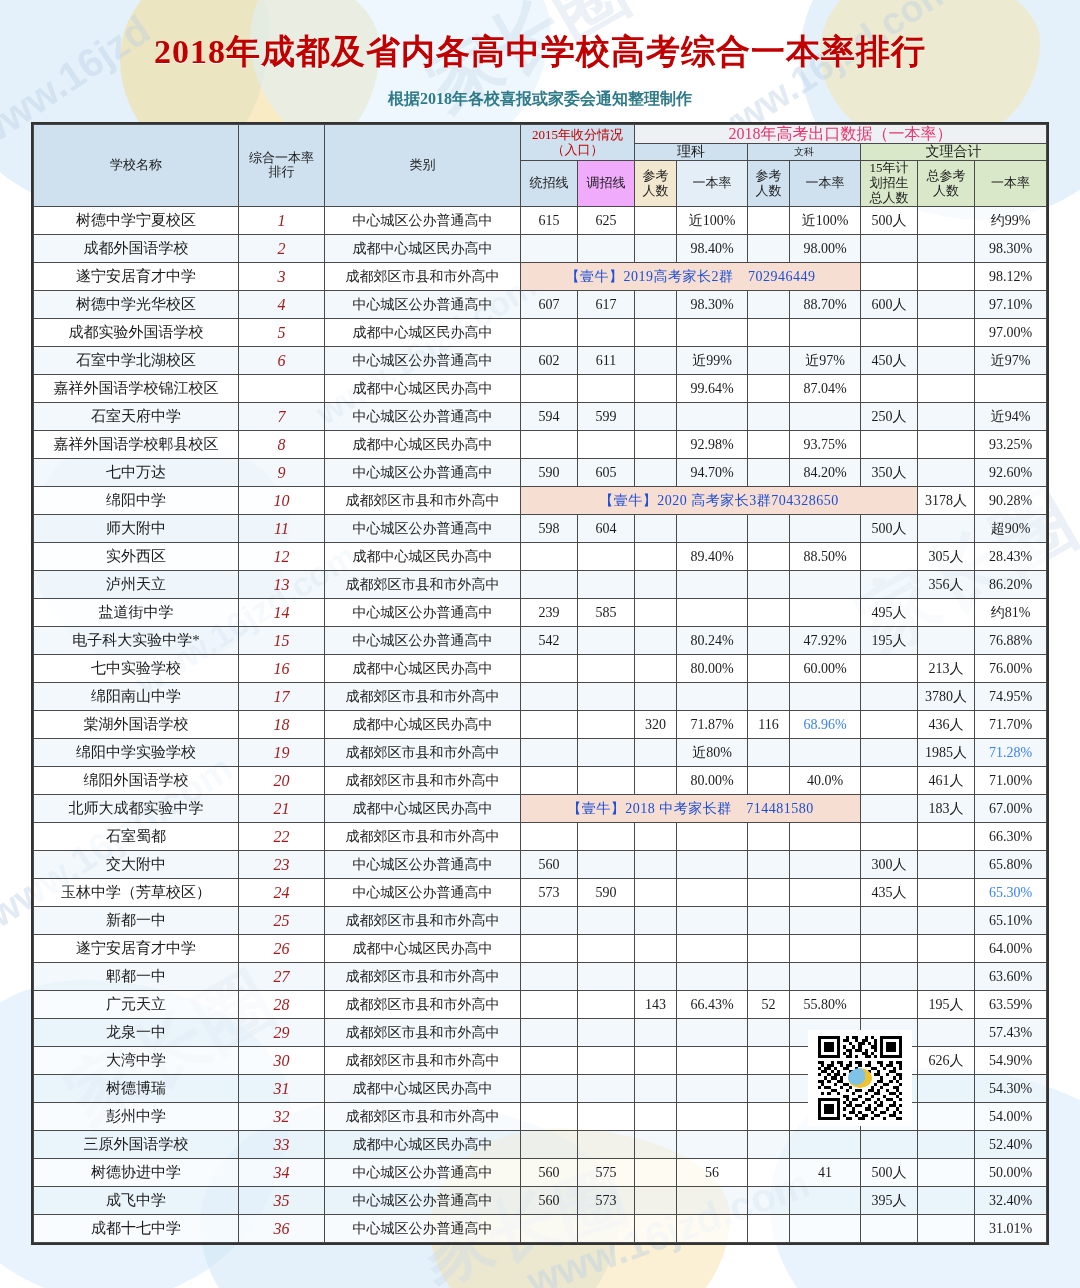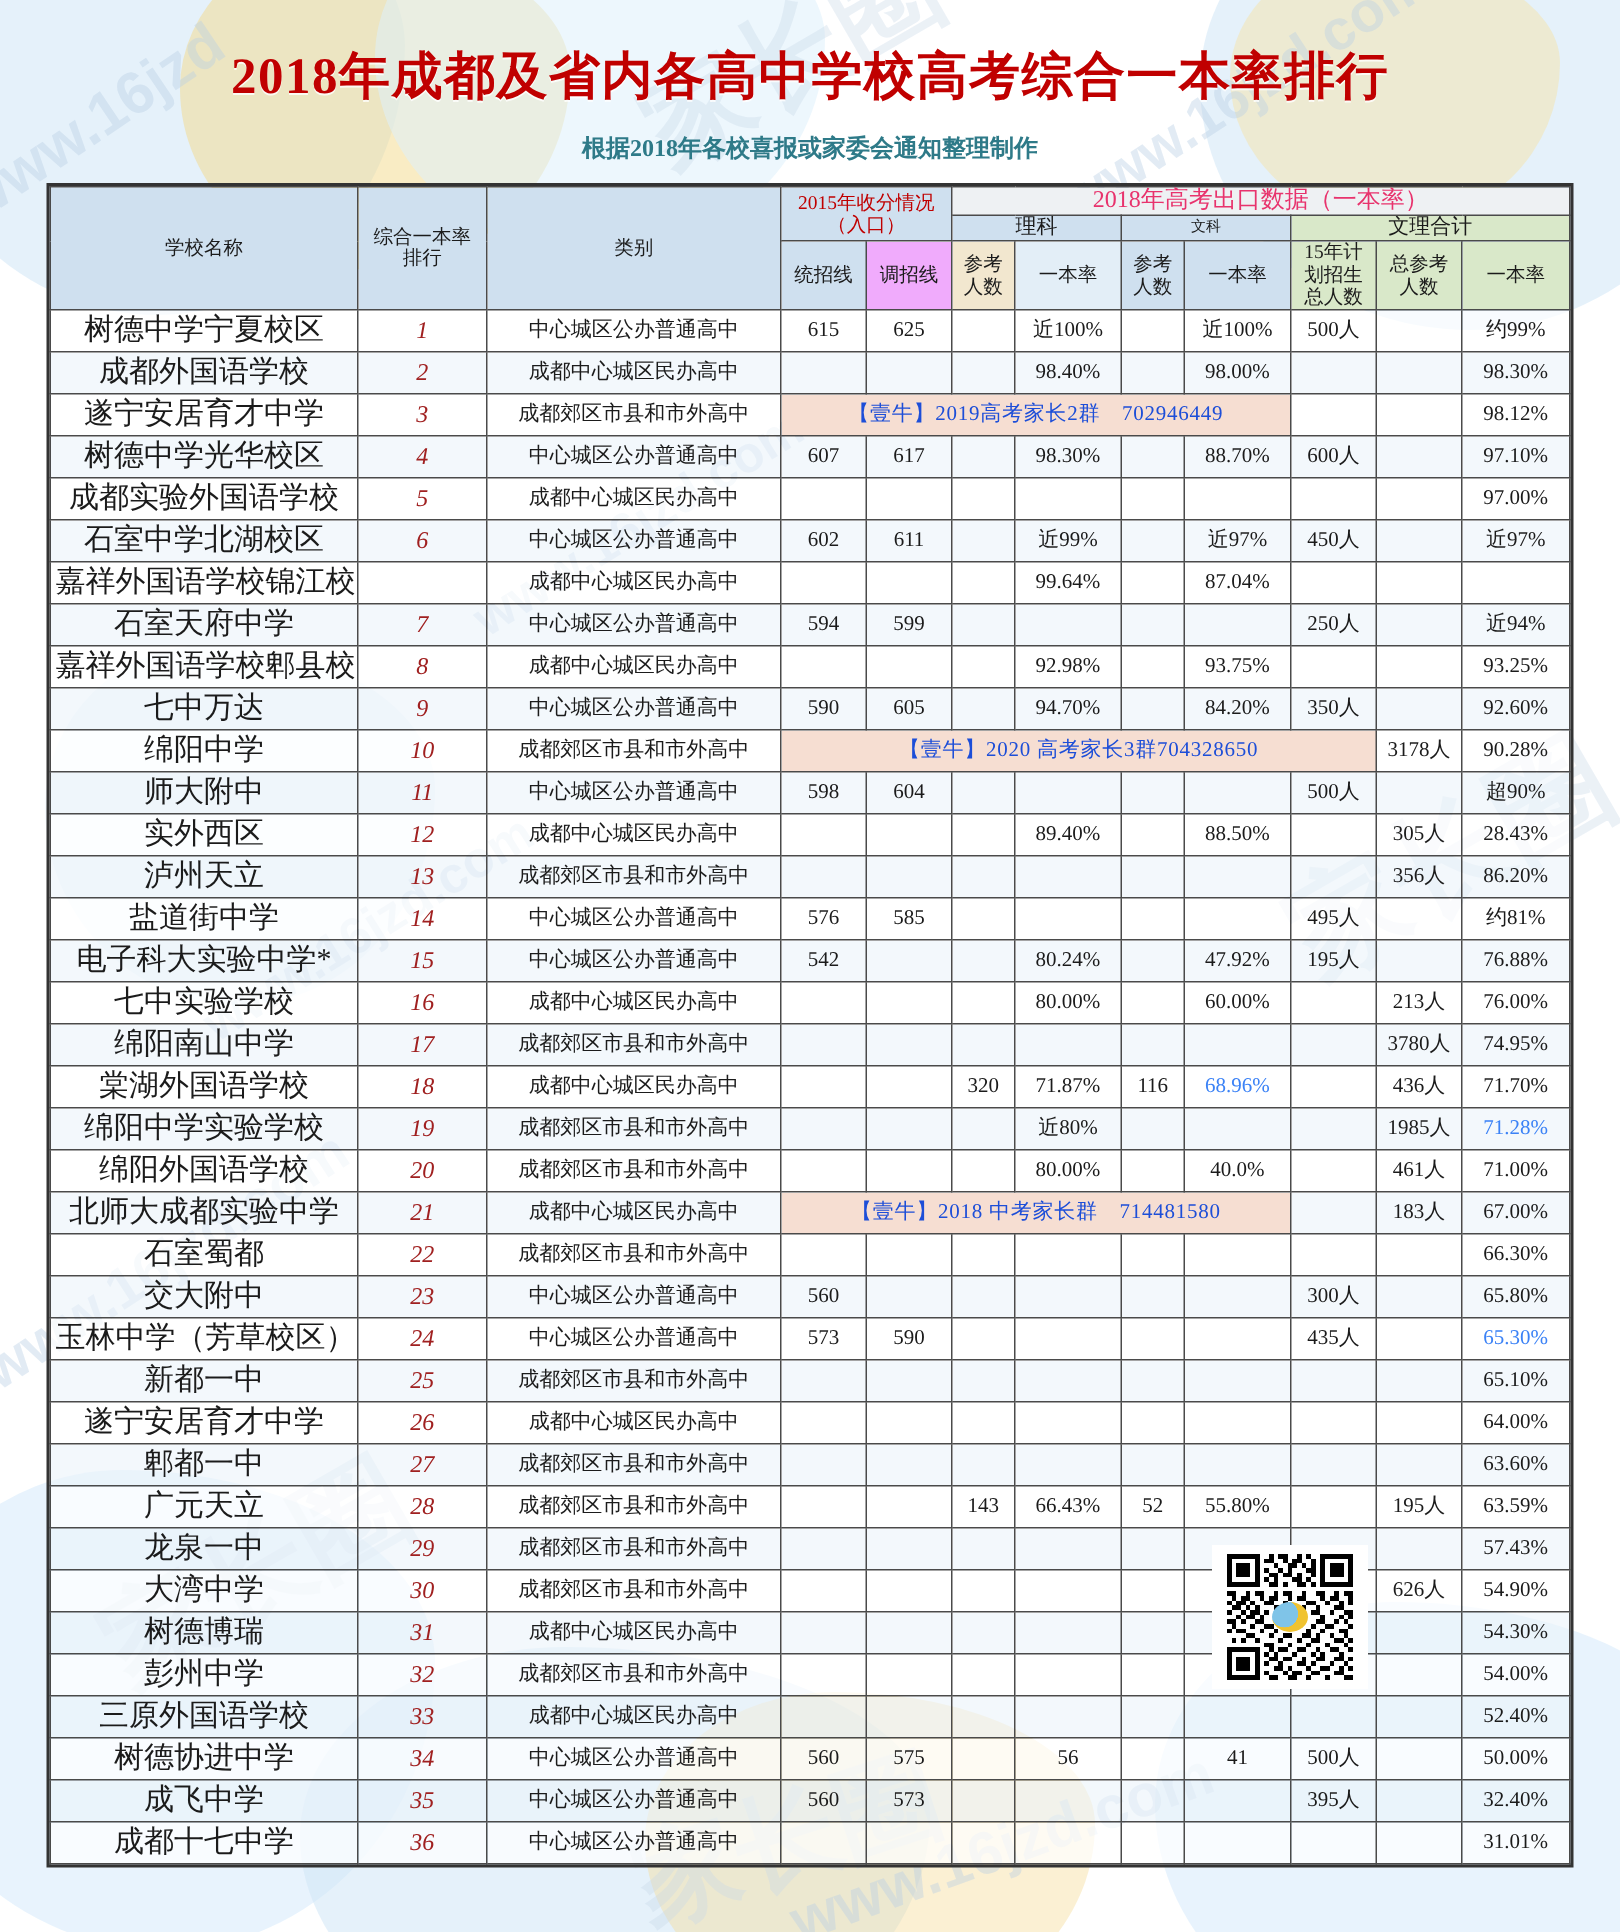--- a/index.html
+++ b/index.html
@@ -72,21 +72,21 @@
   .h-dz       {background:#f0abfc;}
   .h-ckA      {background:#f2e7cf;}
   .h-ybA      {background:#e3eef7;}
   .h-ckB      {background:#cfe0ef;}
   .h-ybB      {background:#cfe0ef;}
   .h-plan     {background:#d9e8c9;}
   .h-total    {background:#d9e8c9;}
   .h-ybC      {background:#d9e8c9;}
 
   tbody td{height:27px;line-height:27px;font-size:14px;}
-  td.school{text-align:left;padding-left:8px;font-size:20px;}
+  td.school{text-align:left;padding-left:8px;font-size:15px;}
   td.rank{
     color:#a02020;font-style:italic;font-weight:bold;font-size:16px;
     font-family:"Liberation Serif",serif;
   }
   td.cat{font-size:14px;}
   td.num{font-family:"Liberation Serif",serif;}
   td.adcell{
     background:#f6ded2;color:#1d4ed8;font-size:14px;letter-spacing:.5px;
   }
   td.red{color:#3b82f6;}
@@ -382,21 +382,21 @@
           <td class="num"></td>
           <td class="num"></td>
           <td class="num"></td>
           <td class="num">356人</td>
           <td class="num">86.20%</td>
         </tr>
         <tr>
           <td class="school">盐道街中学</td>
           <td class="rank">14</td>
           <td class="cat">中心城区公办普通高中</td>
-          <td class="num">576</td>
+          <td class="num">239</td>
           <td class="num">585</td>
           <td class="num"></td>
           <td class="num"></td>
           <td class="num"></td>
           <td class="num"></td>
           <td class="num">495人</td>
           <td class="num"></td>
           <td class="num">约81%</td>
         </tr>
         <tr>

